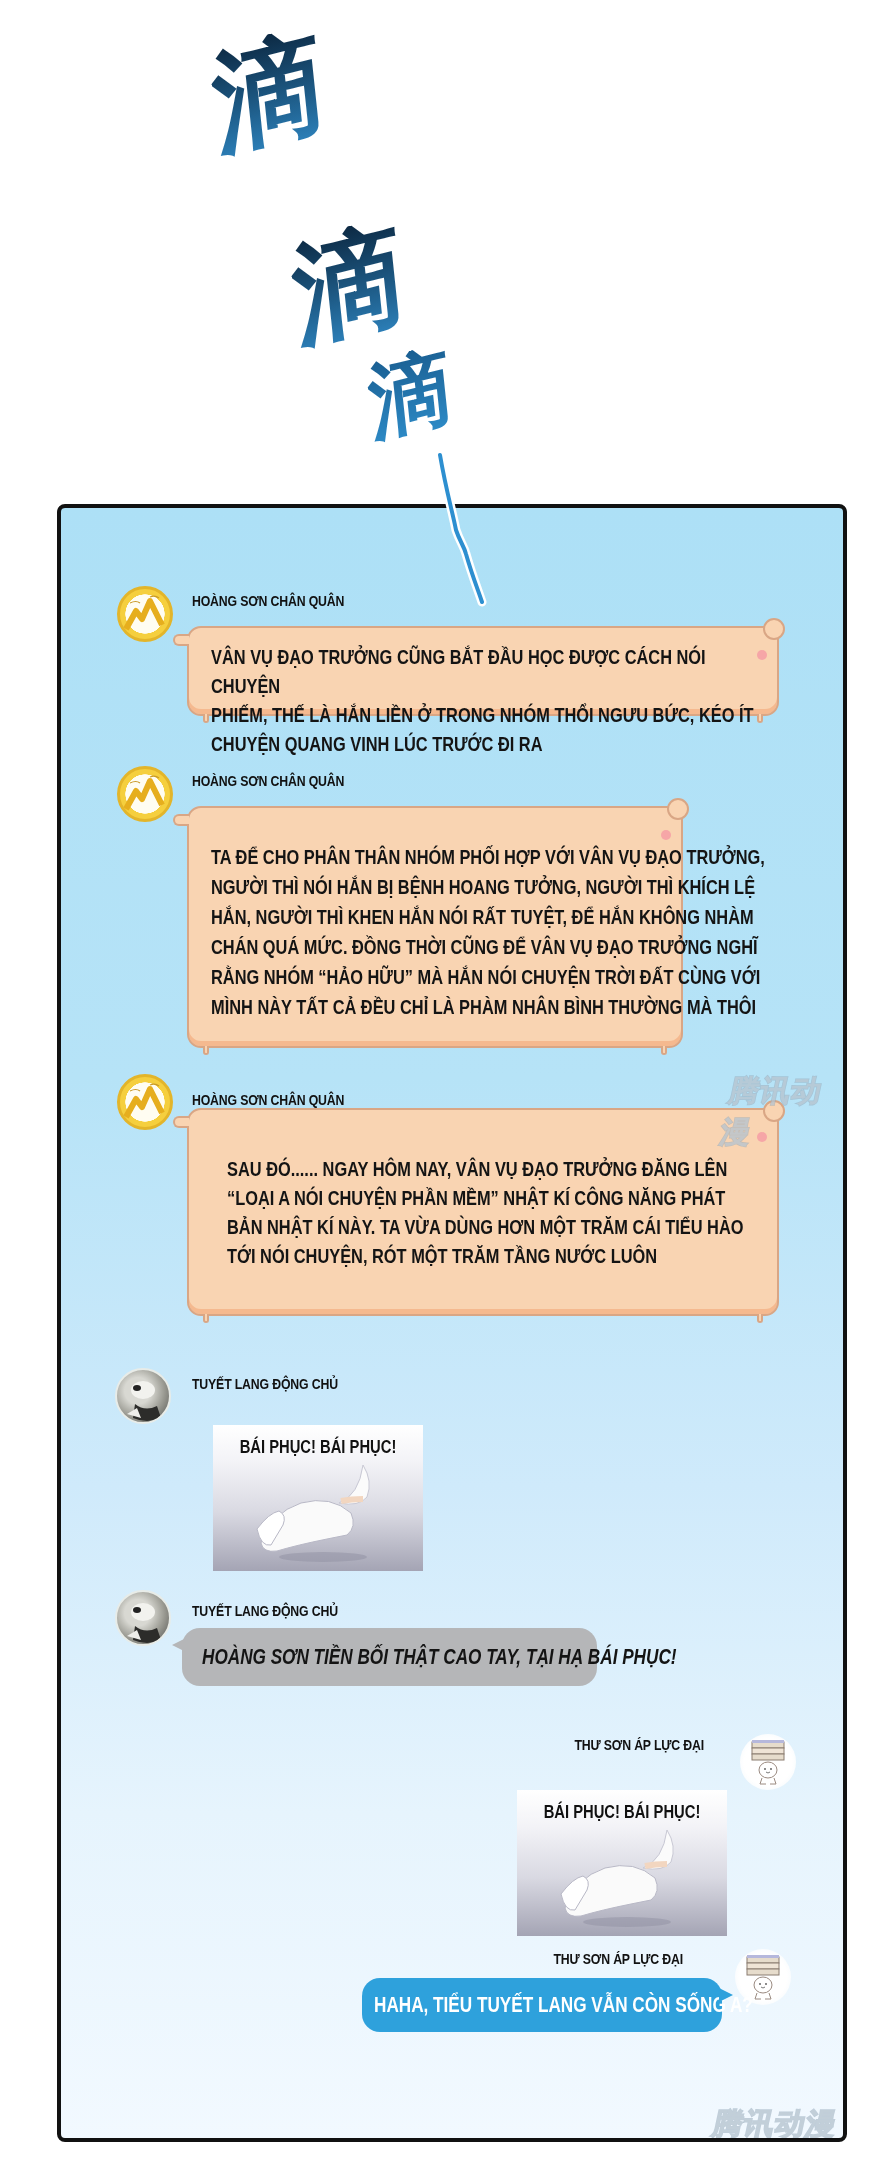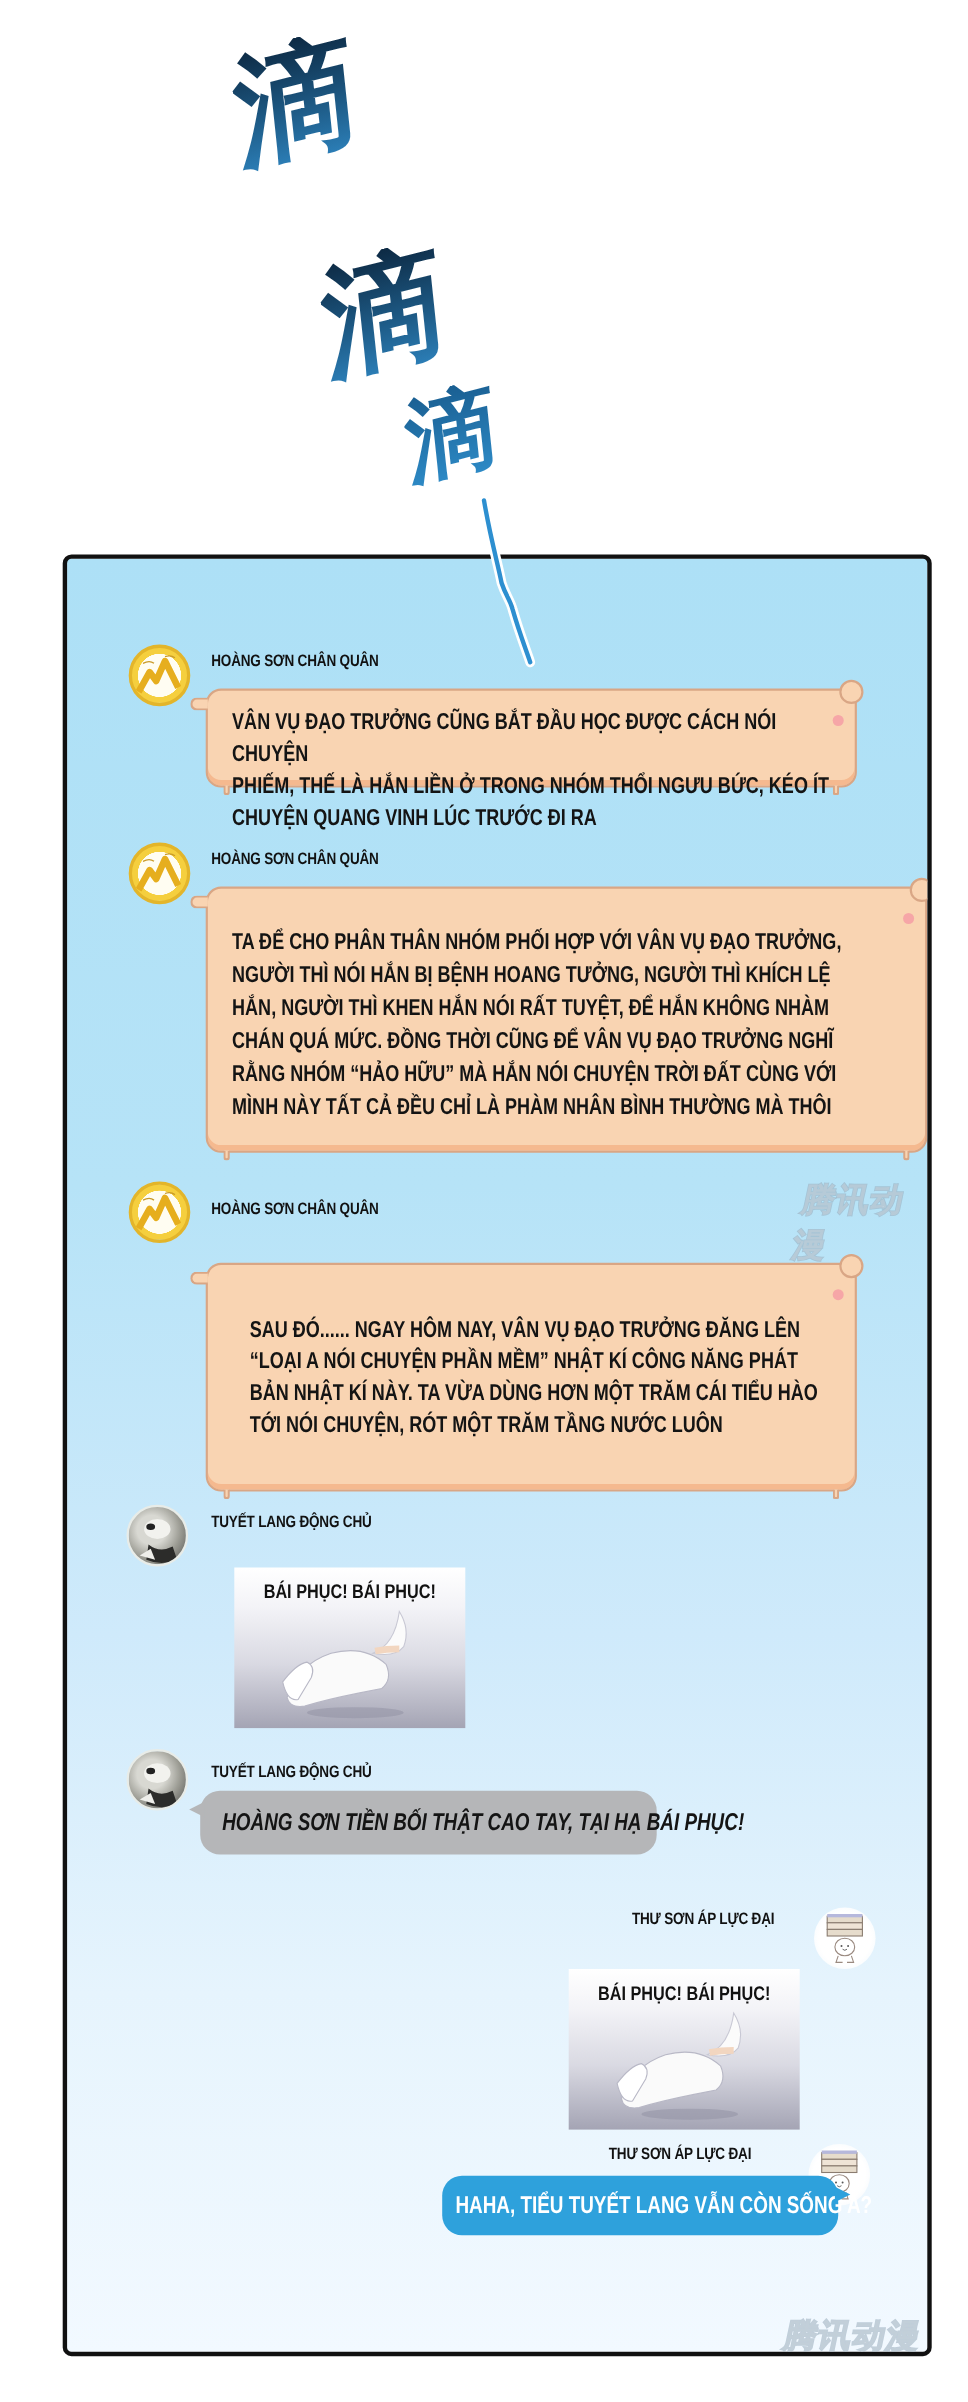--- a/index.html
+++ b/index.html
@@ -192,42 +192,42 @@
 CHUYỆN QUANG VINH LÚC TRƯỚC ĐI RA</div>
   </div>
 
   <div class="avatar avatar-mountain" style="left:56px; top:258px;">
     <svg width="50" height="50" viewBox="0 0 50 50">
       <path d="M6 40 L16 22 L22 30 L30 12 L42 36" fill="none" stroke="#e6ae1e" stroke-width="6" stroke-linejoin="round"></path>
       <path d="M10 14 q6 -3 10 0 M30 8 q5 -2 9 1" fill="none" stroke="#c99a2a" stroke-width="1.2"></path>
     </svg>
   </div>
   <div class="sender-name" style="left:131px; top:264px;">HOÀNG SƠN CHÂN QUÂN</div>
-  <div class="pig-bubble" style="left:126px; top:298px; width:656px; height:242px;">
+  <div class="pig-bubble" style="left:126px; top:298px; width:496px; height:242px;">
     <div class="pig-tail"></div>
     <div class="pig-ear"></div>
     <div class="pig-cheek"></div>
     <div class="pig-foot l"></div>
     <div class="pig-foot r"></div>
     <div class="msg" style="left:22px; top:34px; width:720px; line-height:30px;">TA ĐỂ CHO PHÂN THÂN NHÓM PHỐI HỢP VỚI VÂN VỤ ĐẠO TRƯỞNG,
 NGƯỜI THÌ NÓI HẮN BỊ BỆNH HOANG TƯỞNG, NGƯỜI THÌ KHÍCH LỆ
 HẮN, NGƯỜI THÌ KHEN HẮN NÓI RẤT TUYỆT, ĐỂ HẮN KHÔNG NHÀM
 CHÁN QUÁ MỨC. ĐỒNG THỜI CŨNG ĐỂ VÂN VỤ ĐẠO TRƯỞNG NGHĨ
 RẰNG NHÓM “HẢO HỮU” MÀ HẮN NÓI CHUYỆN TRỜI ĐẤT CÙNG VỚI
 MÌNH NÀY TẤT CẢ ĐỀU CHỈ LÀ PHÀM NHÂN BÌNH THƯỜNG MÀ THÔI</div>
   </div>
 
   <div class="avatar avatar-mountain" style="left:56px; top:566px;">
     <svg width="50" height="50" viewBox="0 0 50 50">
       <path d="M6 40 L16 22 L22 30 L30 12 L42 36" fill="none" stroke="#e6ae1e" stroke-width="6" stroke-linejoin="round"></path>
       <path d="M10 14 q6 -3 10 0 M30 8 q5 -2 9 1" fill="none" stroke="#c99a2a" stroke-width="1.2"></path>
     </svg>
   </div>
   <div class="sender-name" style="left:131px; top:583px;">HOÀNG SƠN CHÂN QUÂN</div>
-  <div class="pig-bubble" style="left:126px; top:640px; width:592px; height:208px;">
+  <div class="pig-bubble" style="left:126px; top:600px; width:592px; height:208px;">
     <div class="pig-tail"></div>
     <div class="pig-ear"></div>
     <div class="pig-cheek"></div>
     <div class="pig-foot l"></div>
     <div class="pig-foot r"></div>
     <div class="msg" style="left:38px; top:44px; width:680px;">SAU ĐÓ...... NGAY HÔM NAY, VÂN VỤ ĐẠO TRƯỞNG ĐĂNG LÊN
 “LOẠI A NÓI CHUYỆN PHẦN MỀM” NHẬT KÍ CÔNG NĂNG PHÁT
 BẢN NHẬT KÍ NÀY. TA VỪA DÙNG HƠN MỘT TRĂM CÁI TIỂU HÀO
 TỚI NÓI CHUYỆN, RÓT MỘT TRĂM TẦNG NƯỚC LUÔN</div>
   </div>
@@ -299,18 +299,18 @@
       <rect x="12" y="14" width="32" height="6" fill="#efe4d6" stroke="#8a7c70" stroke-width="1"></rect>
       <rect x="12" y="20" width="32" height="6" fill="#e6dccc" stroke="#8a7c70" stroke-width="1"></rect>
       <rect x="12" y="6" width="32" height="3" fill="#b6b8dc"></rect>
       <ellipse cx="28" cy="36" rx="9" ry="8" fill="#fff" stroke="#9a8a80" stroke-width="1"></ellipse>
       <path d="M22 44 l-2 6 h6 M34 44 l2 6 h-6" fill="none" stroke="#9a8a80" stroke-width="1"></path>
       <circle cx="25" cy="35" r="0.9" fill="#555"></circle>
         <circle cx="31" cy="35" r="0.9" fill="#555"></circle>
       <path d="M26 38 q2 2 4 0" fill="none" stroke="#555" stroke-width="0.8"></path>
     </svg>
   </div>
-  <div class="blue-bubble" style="left:301px; top:1470px; width:360px; height:54px;margin-left:40px;">
+  <div class="blue-bubble" style="left:301px; top:1470px; width:360px; height:54px;">
     <div class="bubble-text" style="left:12px; top:14px;">HAHA, TIỂU TUYẾT LANG VẪN CÒN SỐNG A?</div>
   </div>
 
   <div class="watermark" style="left:652px; top:1596px;">腾讯动漫</div>
 </div>
 
 </body></html>

